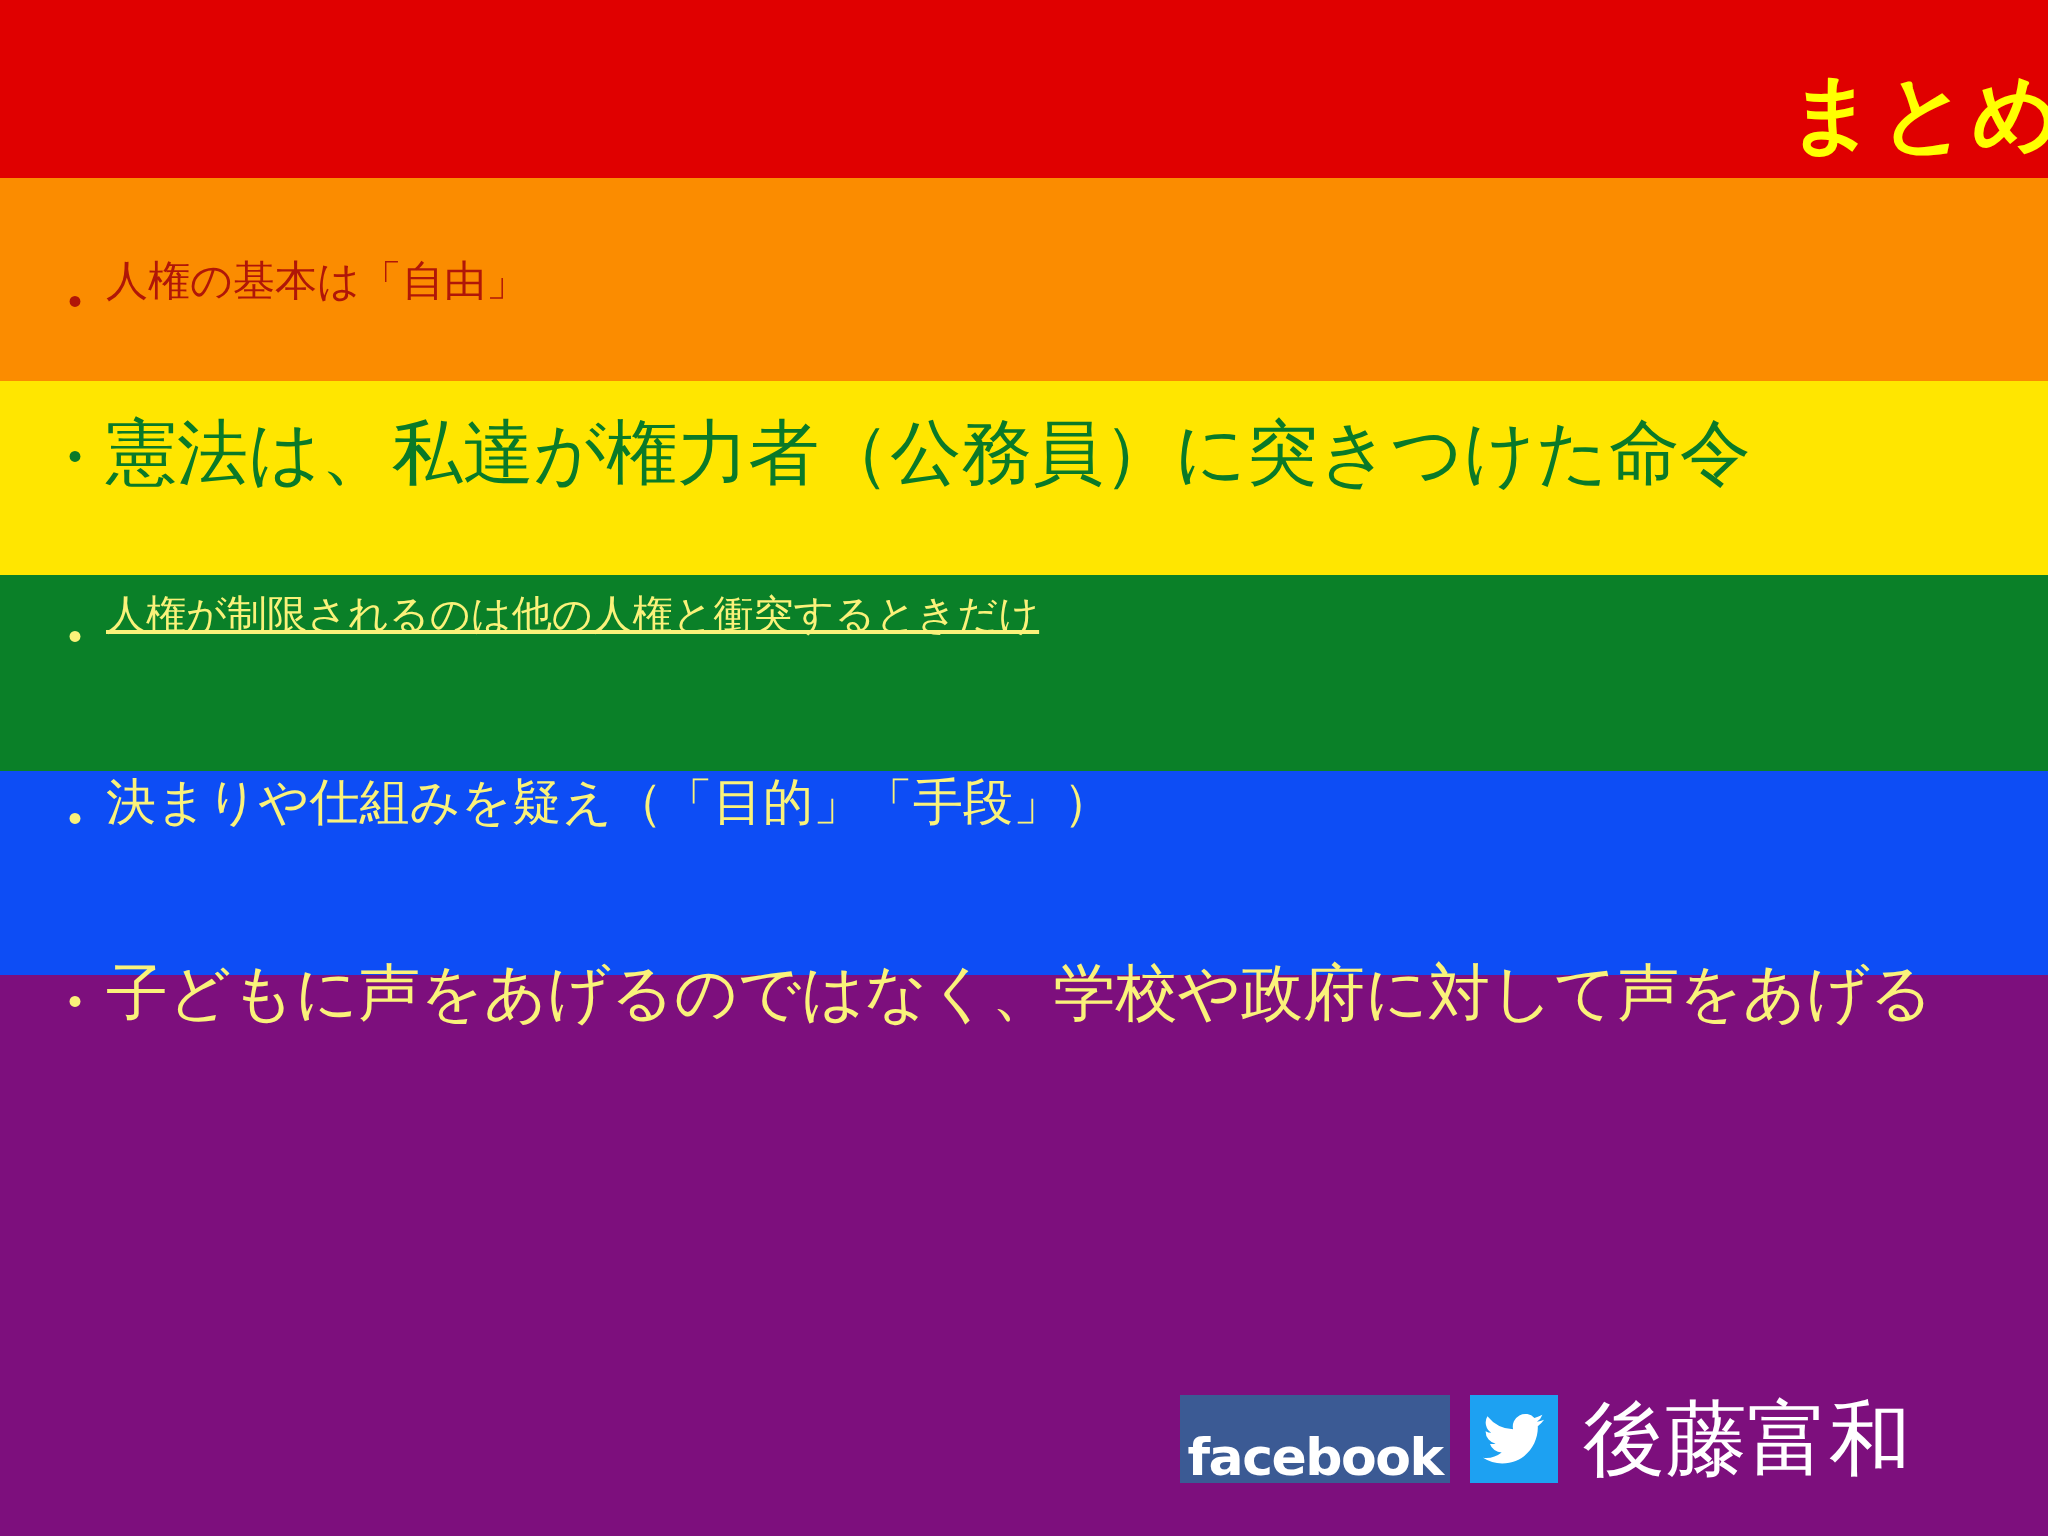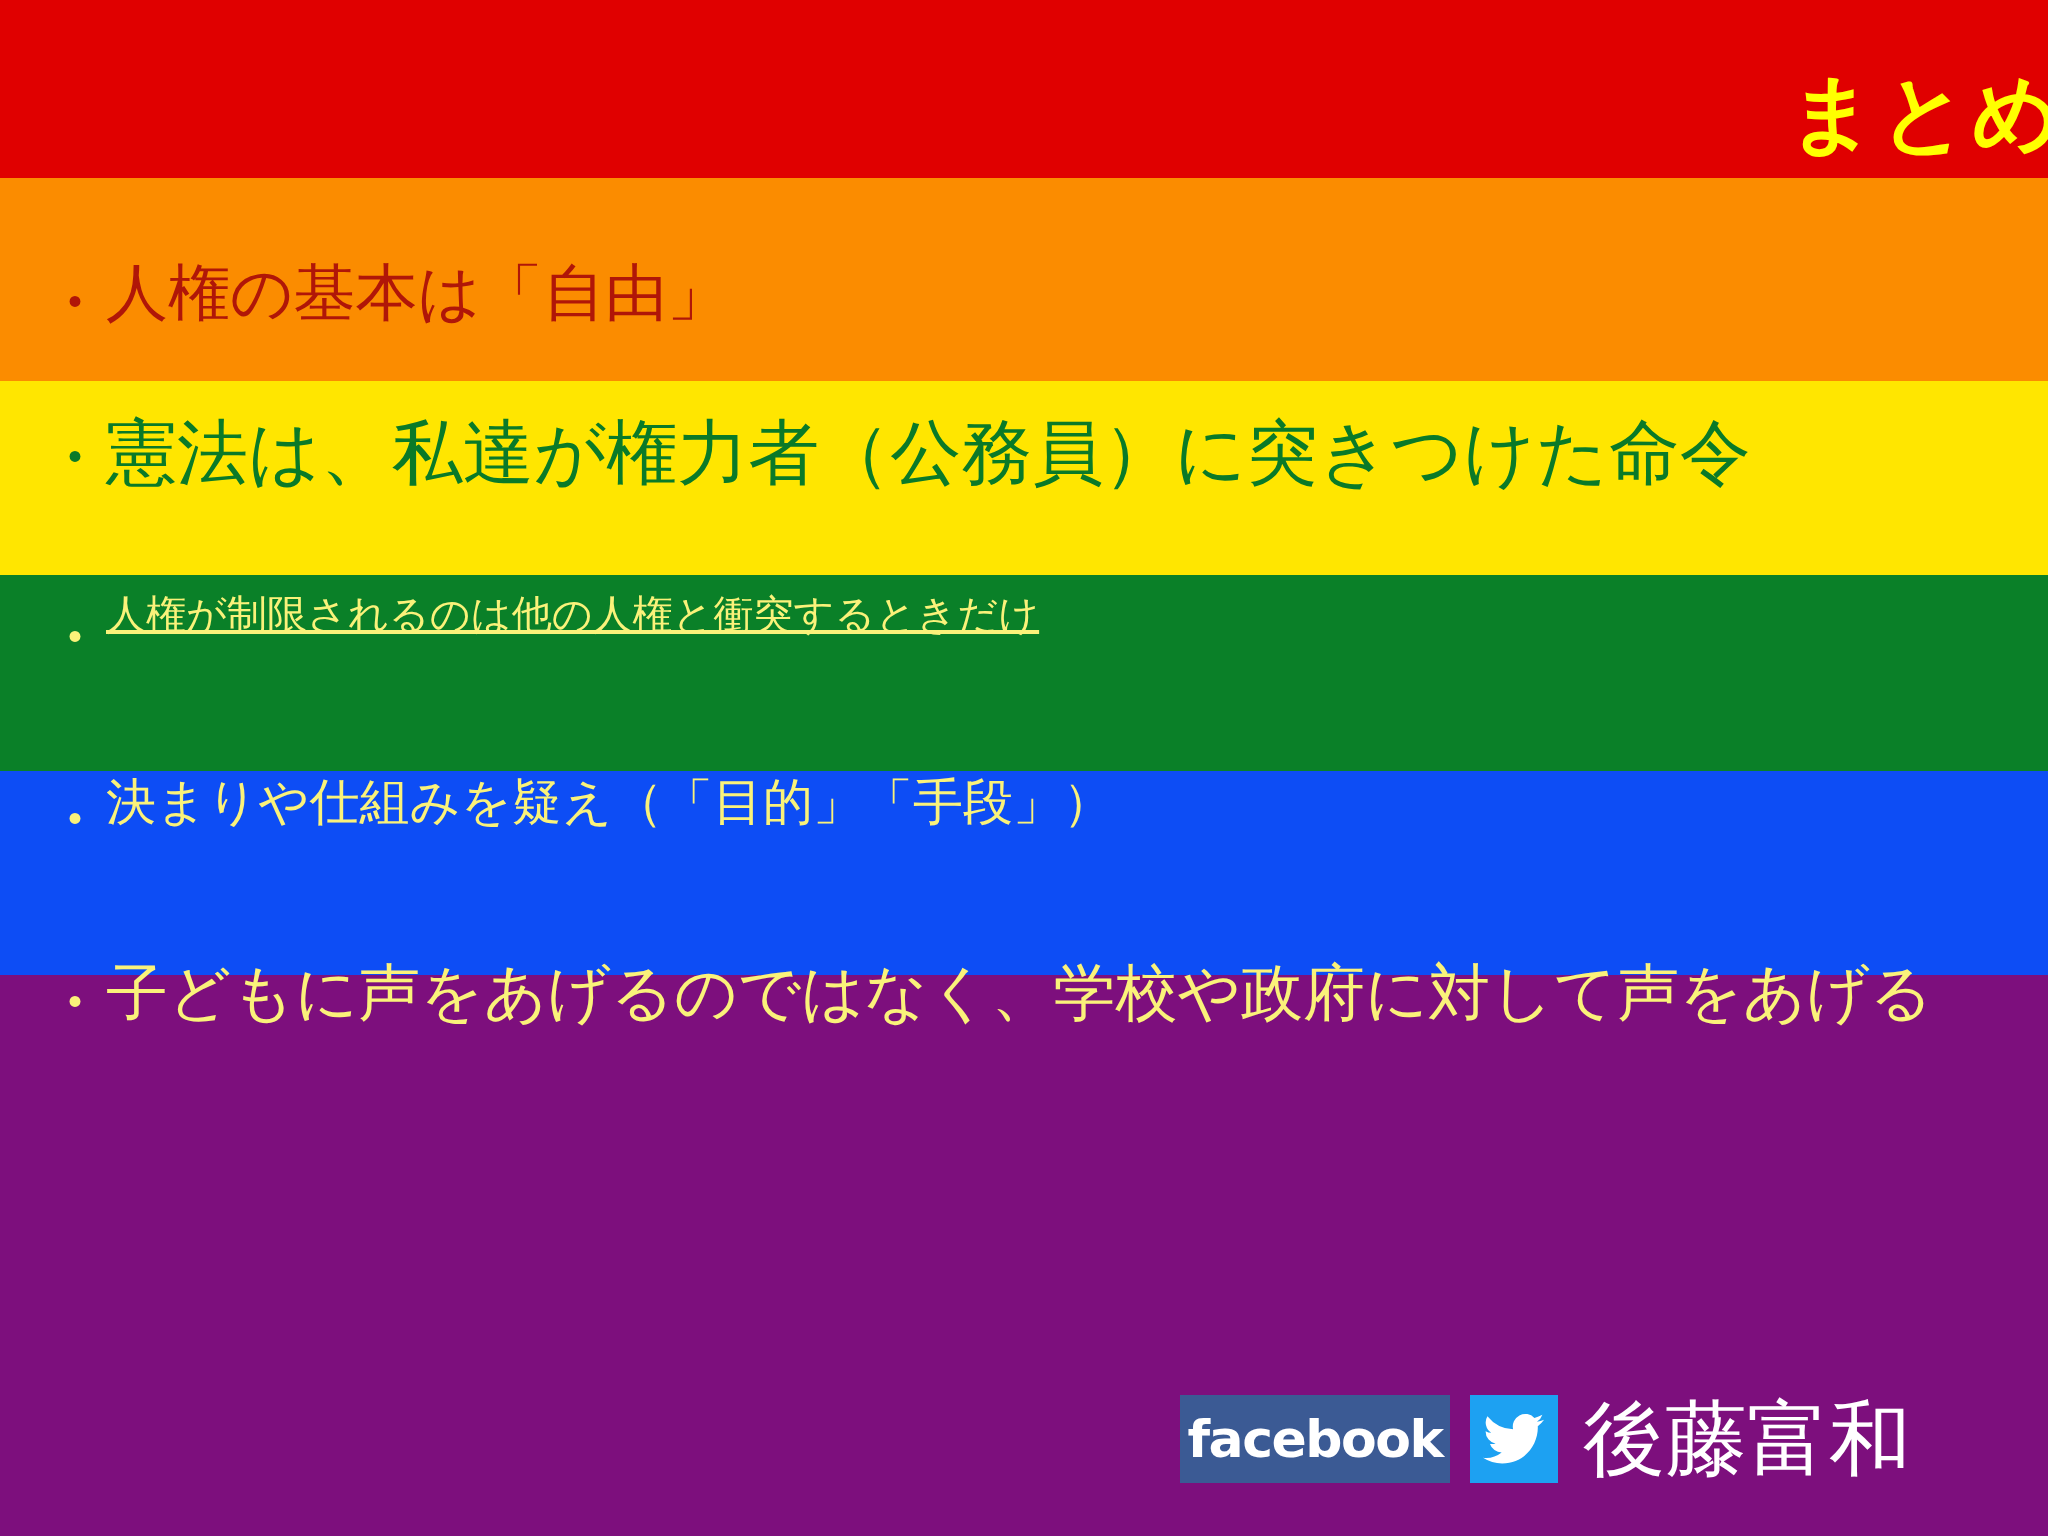--- a/index.html
+++ b/index.html
@@ -73,21 +73,21 @@
     text-align: center;
     padding-top: 26px;
   }
   .bullet .btext {
     flex: 1 1 auto;
     font-size: 62px;
     letter-spacing: 0px;
   }
 
   #bullet-1 { top: 255px; }
-  #bullet-1 .btext { font-size: 62px; }
+  #bullet-1 .btext { font-size: 42px; }
 
   #bullet-2 { top: 410px; }
   #bullet-2 .btext { font-size: 71px; }
 
   #bullet-3 { top: 590px; }
   #bullet-3 .btext { font-size: 40px; text-decoration: underline; }
 
   #bullet-4 { top: 772px; }
   #bullet-4 .btext { font-size: 50px; }
 
@@ -101,21 +101,21 @@
     top: 1395px;
     display: flex;
     align-items: center;
     gap: 20px;
   }
   #fb-logo {
     width: 270px;
     height: 88px;
     background: #3b5a94;
     display: flex;
-    align-items: center;
+    align-items: flex-end;
     justify-content: center;
   }
   #fb-logo .fbword {
     color: #ffffff;
     font-size: 52px;
     font-weight: bold;
     letter-spacing: -1.5px;
     line-height: 1;
     font-family: "DejaVu Sans", "Liberation Sans", sans-serif;
   }

